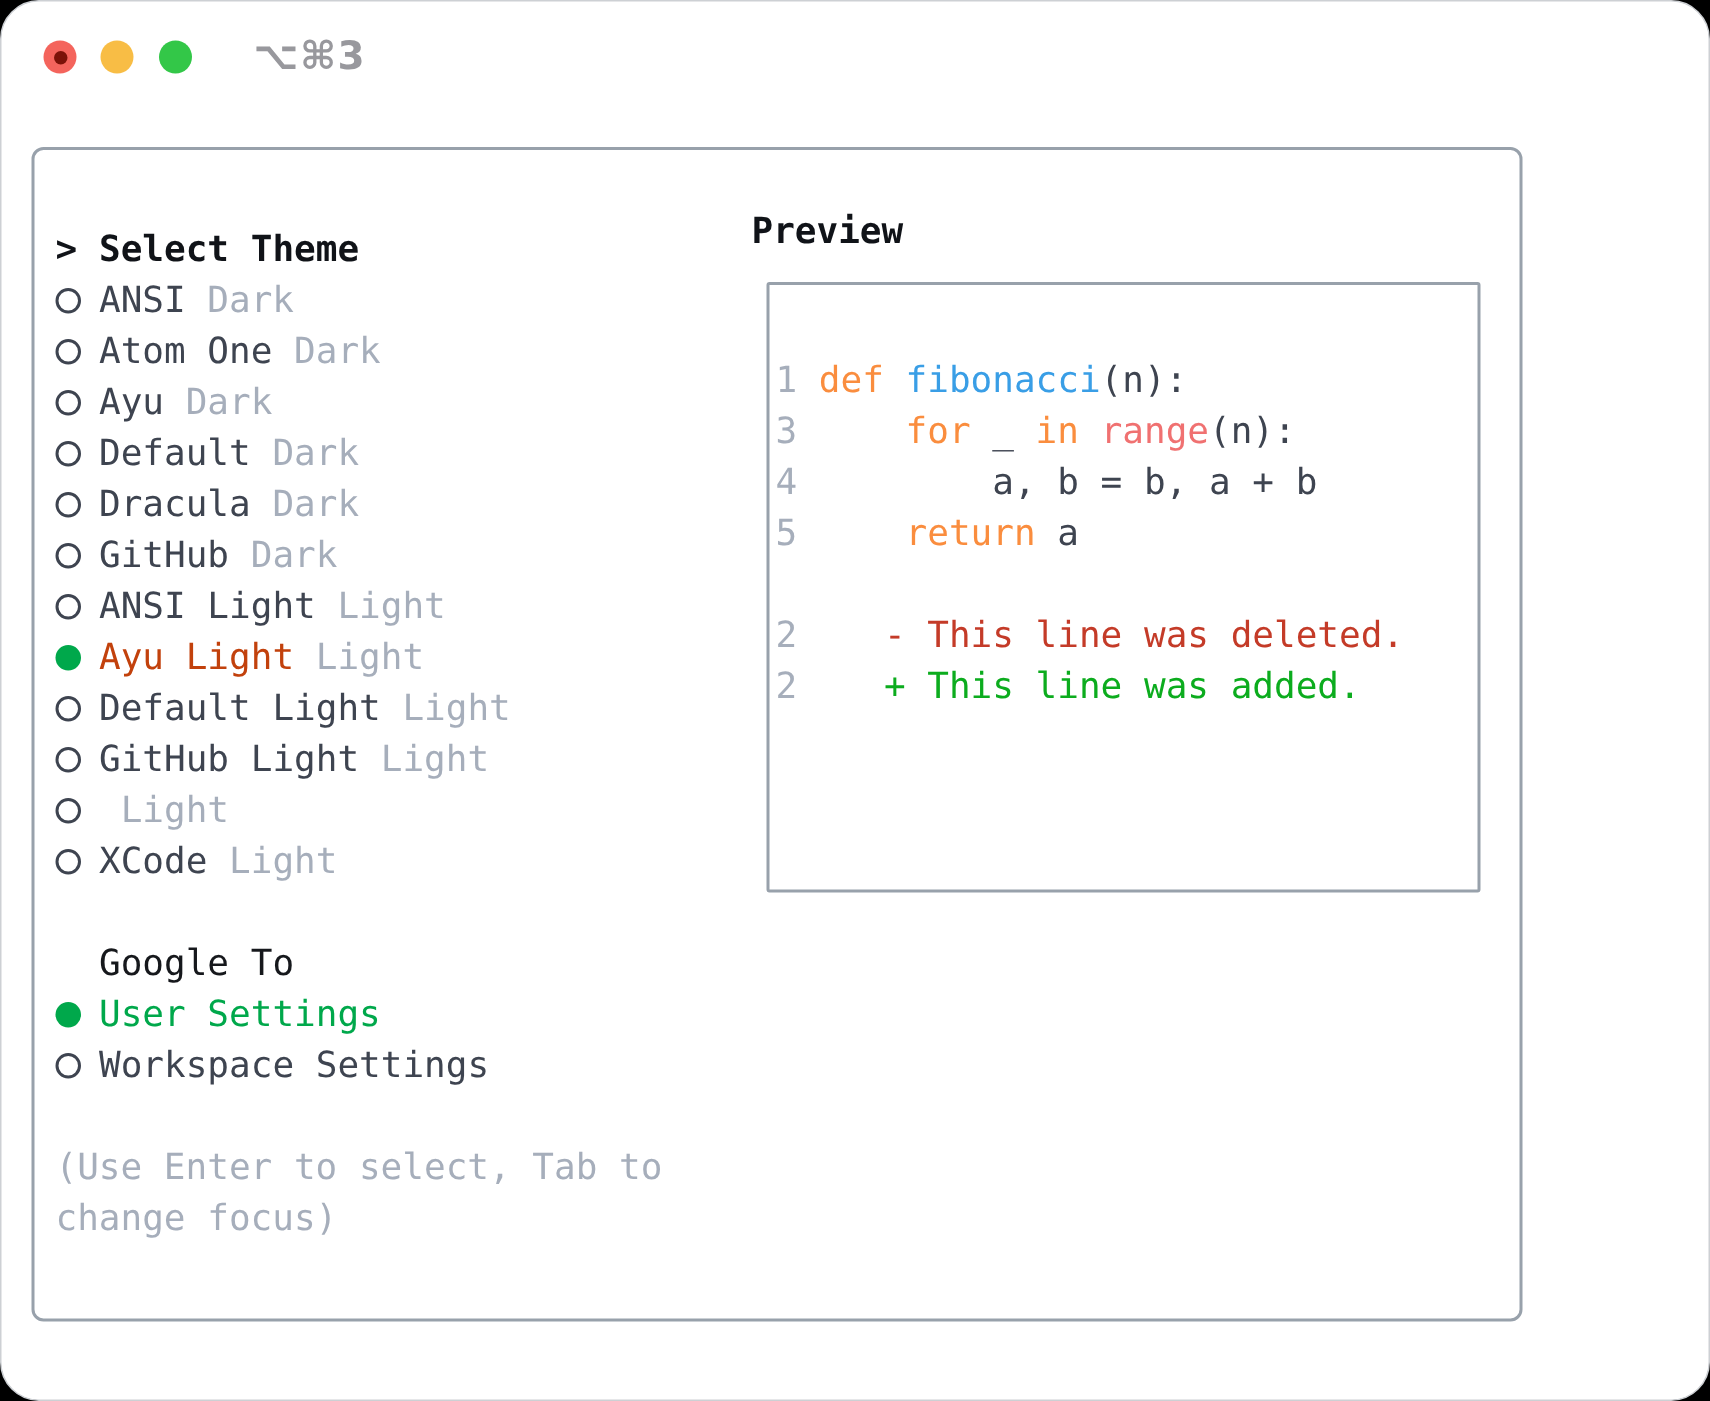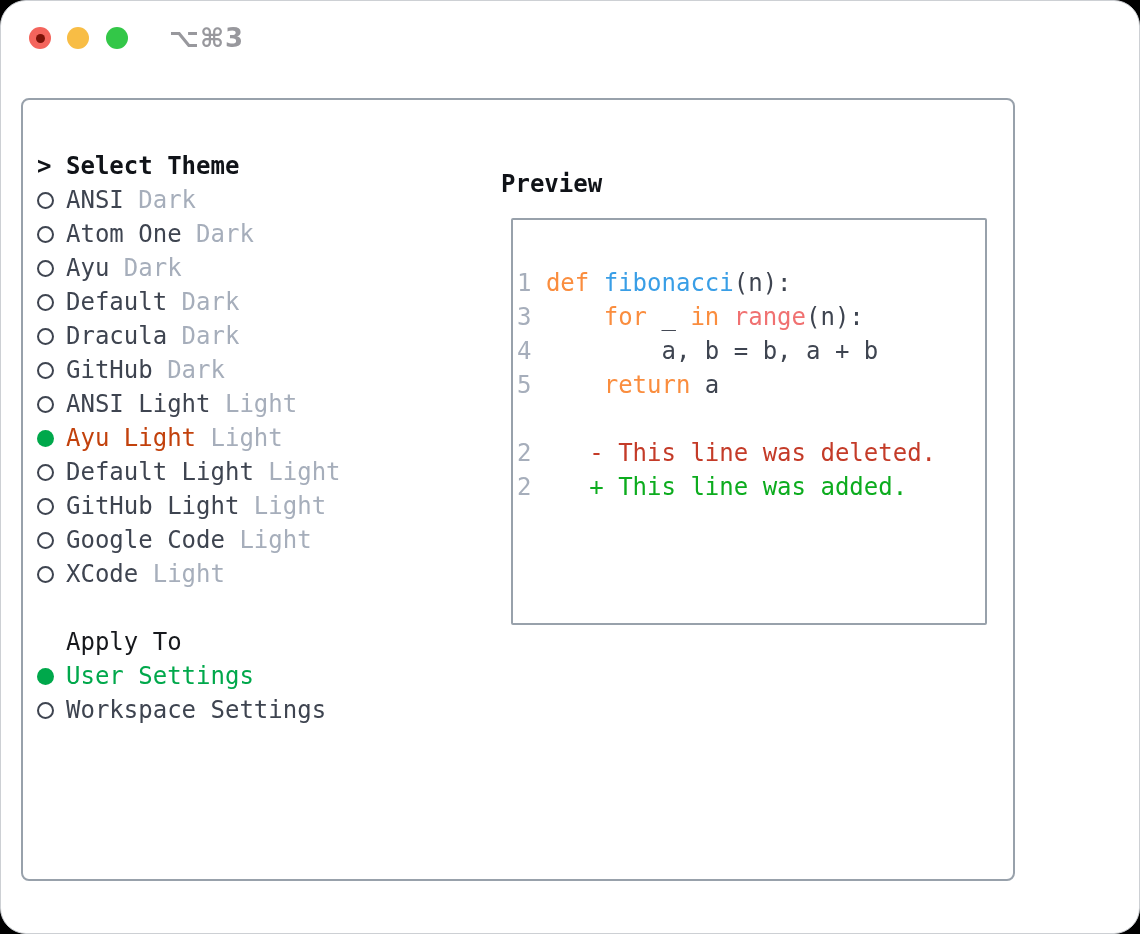--- a/index.html
+++ b/index.html
@@ -35,21 +35,21 @@
   .circle.filled{width:17px;height:17px;border:none;background:#00a84b;}
   .tname{color:#3e4450;}
   .ttag{color:#a6aebb;margin-left:1ch;}
   .selected .tname{color:#c2410c;}
   .sect-hdr{color:#16181c;}
   .opt-label{color:#3e4450;}
   .selected .opt-label{color:#00a84b;text-align:center;}
   .spacer{height:34px;}
   .hint{width:29.5ch;color:#a6aebb;white-space:normal;}
   
-  .right-col{position:absolute;left:478px;top:67px;}
+  .right-col{position:absolute;left:478px;top:37px;}
   .preview-hdr{font-weight:bold;color:#101318;line-height:34px;white-space:pre;}
   .preview-box{
     margin-top:17px;margin-left:10px;width:476px;height:407px;box-sizing:border-box;
     border:2px solid #98a1ab;border-radius:2px;padding:46px 0 0 4px;overflow:hidden;background:#fff;
   }
   .pline{height:34px;line-height:34px;white-space:pre;}
   .lnum{display:inline-block;width:2ch;color:#a6aebb;}
   
   .tk-kw{color:#fa8d3e;}
   .tk-fn{color:#399ee6;}
@@ -128,46 +128,46 @@
         <span class="tname">Default Light</span>
         <span class="ttag">Light</span>
       </div>
       <div class="row">
         <span class="marker"><span class="circle"></span></span>
         <span class="tname">GitHub Light</span>
         <span class="ttag">Light</span>
       </div>
       <div class="row">
         <span class="marker"><span class="circle"></span></span>
-        <span class="tname">Google Code</span>
         <span class="ttag">Light</span>
       </div>
       <div class="row">
         <span class="marker"><span class="circle"></span></span>
         <span class="tname">XCode</span>
         <span class="ttag">Light</span>
       </div>
 
       <div class="spacer"></div>
 
       <div class="row">
         <span class="marker"></span>
-        <span class="sect-hdr">Apply To</span>
+        <span class="sect-hdr">Google To</span>
       </div>
       <div class="row selected">
         <span class="marker"><span class="circle filled"></span></span>
         <span class="opt-label">User Settings</span>
       </div>
       <div class="row">
         <span class="marker"><span class="circle"></span></span>
         <span class="opt-label">Workspace Settings</span>
       </div>
 
       <div class="spacer"></div>
 
+      <div class="hint">(Use Enter to select, Tab to change focus)</div>
     </div>
 
     <div class="right-col">
       <div class="preview-hdr">Preview</div>
       <div class="preview-box">
         <div class="pline"><span class="lnum">1</span><span><span class="tk-kw">def </span><span class="tk-fn">fibonacci</span><span class="tk-pl">(n):</span></span></div>
         <div class="pline"><span class="lnum">3</span><span><span class="tk-pl">    </span><span class="tk-kw">for</span><span class="tk-pl"> _ </span><span class="tk-kw">in</span><span class="tk-pl"> </span><span class="tk-mk">range</span><span class="tk-pl">(n):</span></span></div>
         <div class="pline"><span class="lnum">4</span><span><span class="tk-pl">        a, b = b, a + b</span></span></div>
         <div class="pline"><span class="lnum">5</span><span><span class="tk-pl">    </span><span class="tk-kw">return</span><span class="tk-pl"> a</span></span></div>
         <div class="pline"></div>

